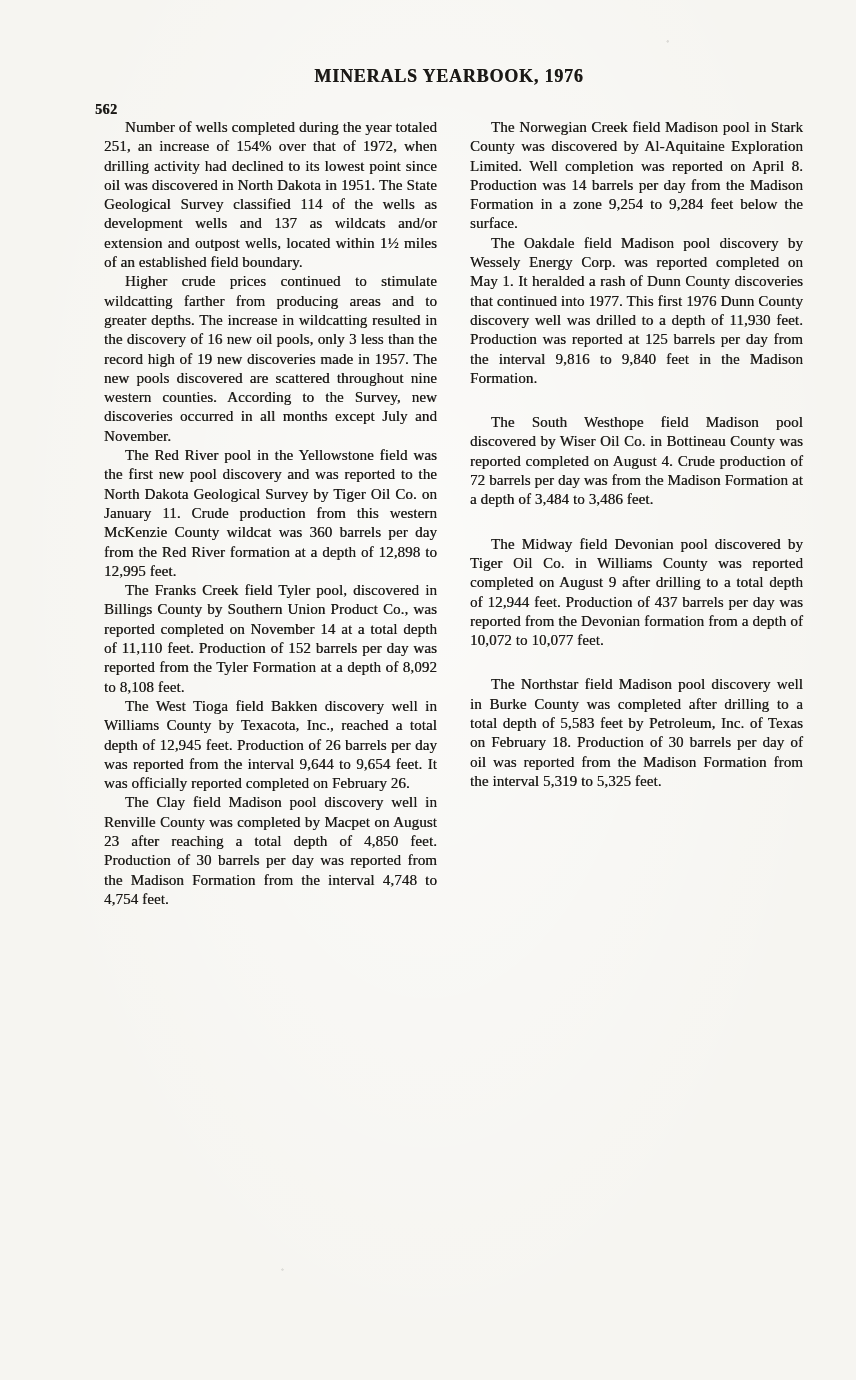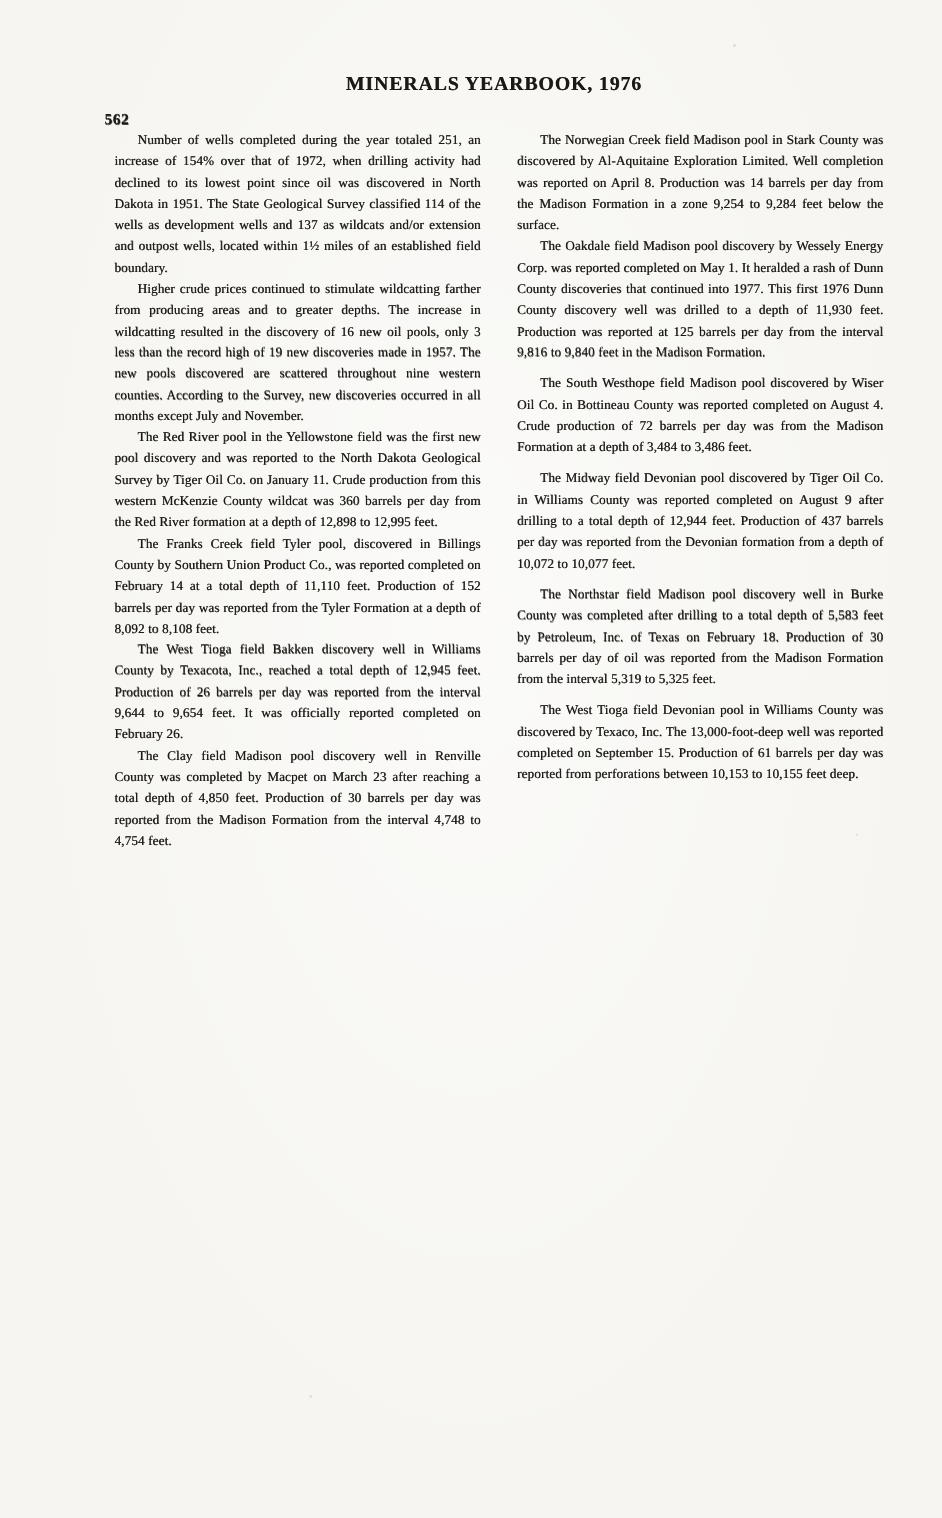--- a/index.html
+++ b/index.html
@@ -66,61 +66,60 @@
     position: absolute;
     top: 118px;
     left: 104px;
     width: 699px;
     display: flex;
     gap: 33px;
   }
   .col {
     width: 333px;
     text-align: justify;
-    font-size: 12px;
+    font-size: 15px;
     line-height: 19.3px;
     letter-spacing: 0.1px;
     text-shadow: 0.35px 0.2px 0 rgba(27,25,22,0.75);
   }
   .col p {
     margin: 0;
     text-indent: 21px;
   }
   .col p.cont {
     text-indent: 0;
   }
   .col p.gap {
-    margin-top: 9px;
+    margin-top: 25px;
   }
 </style>
 </head>
 <body>
 
 <div class="page">
 
   <div class="header">
     <span class="pagenum">562</span>
     <span class="booktitle">MINERALS YEARBOOK, 1976</span>
   </div>
 
   <div class="columns">
 
     <div class="col col-left">
       <p>Number of wells completed during the year totaled 251, an increase of 154% over that of 1972, when drilling activity had declined to its lowest point since oil was discovered in North Dakota in 1951. The State Geological Survey classified 114 of the wells as development wells and 137 as wildcats and/or extension and outpost wells, located within 1½ miles of an established field boundary.</p>
       <p>Higher crude prices continued to stimulate wildcatting farther from producing areas and to greater depths. The increase in wildcatting resulted in the discovery of 16 new oil pools, only 3 less than the record high of 19 new discoveries made in 1957. The new pools discovered are scattered throughout nine western counties. According to the Survey, new discoveries occurred in all months except July and November.</p>
       <p>The Red River pool in the Yellowstone field was the first new pool discovery and was reported to the North Dakota Geological Survey by Tiger Oil Co. on January 11. Crude production from this western McKenzie County wildcat was 360 barrels per day from the Red River formation at a depth of 12,898 to 12,995 feet.</p>
-      <p>The Franks Creek field Tyler pool, discovered in Billings County by Southern Union Product Co., was reported completed on February 14 at a total depth of 11,110 feet. Production of 152 barrels per day was reported from the Tyler Formation at a depth of 8,092 to 8,108 feet.</p>
+      <p>The Franks Creek field Tyler pool, discovered in Billings County by Southern Union Product Co., was reported completed on November 14 at a total depth of 11,110 feet. Production of 152 barrels per day was reported from the Tyler Formation at a depth of 8,092 to 8,108 feet.</p>
       <p>The West Tioga field Bakken discovery well in Williams County by Texacota, Inc., reached a total depth of 12,945 feet. Production of 26 barrels per day was reported from the interval 9,644 to 9,654 feet. It was officially reported completed on February 26.</p>
-      <p>The Clay field Madison pool discovery well in Renville County was completed by Macpet on March 23 after reaching a total depth of 4,850 feet. Production of 30 barrels per day was reported from the Madison Formation from the interval 4,748 to 4,754 feet.</p>
+      <p>The Clay field Madison pool discovery well in Renville County was completed by Macpet on August 23 after reaching a total depth of 4,850 feet. Production of 30 barrels per day was reported from the Madison Formation from the interval 4,748 to 4,754 feet.</p>
     </div>
 
     <div class="col col-right">
       <p>The Norwegian Creek field Madison pool in Stark County was discovered by Al-Aquitaine Exploration Limited. Well completion was reported on April 8. Production was 14 barrels per day from the Madison Formation in a zone 9,254 to 9,284 feet below the surface.</p>
       <p>The Oakdale field Madison pool discovery by Wessely Energy Corp. was reported completed on May 1. It heralded a rash of Dunn County discoveries that continued into 1977. This first 1976 Dunn County discovery well was drilled to a depth of 11,930 feet. Production was reported at 125 barrels per day from the interval 9,816 to 9,840 feet in the Madison Formation.</p>
       <p class="gap">The South Westhope field Madison pool discovered by Wiser Oil Co. in Bottineau County was reported completed on August 4. Crude production of 72 barrels per day was from the Madison Formation at a depth of 3,484 to 3,486 feet.</p>
       <p class="gap">The Midway field Devonian pool discovered by Tiger Oil Co. in Williams County was reported completed on August 9 after drilling to a total depth of 12,944 feet. Production of 437 barrels per day was reported from the Devonian formation from a depth of 10,072 to 10,077 feet.</p>
       <p class="gap">The Northstar field Madison pool discovery well in Burke County was completed after drilling to a total depth of 5,583 feet by Petroleum, Inc. of Texas on February 18. Production of 30 barrels per day of oil was reported from the Madison Formation from the interval 5,319 to 5,325 feet.</p>
-      <p class="gap">The West Tioga field Devonian pool in Williams County was discovered by Texaco, Inc. The 13,000-foot-deep well was reported completed on September 15. Production of 61 barrels per day was reported from perforations between 10,153 to 10,155 feet deep.</p>
     </div>
 
   </div>
 
 </div>
 
 </body></html>

